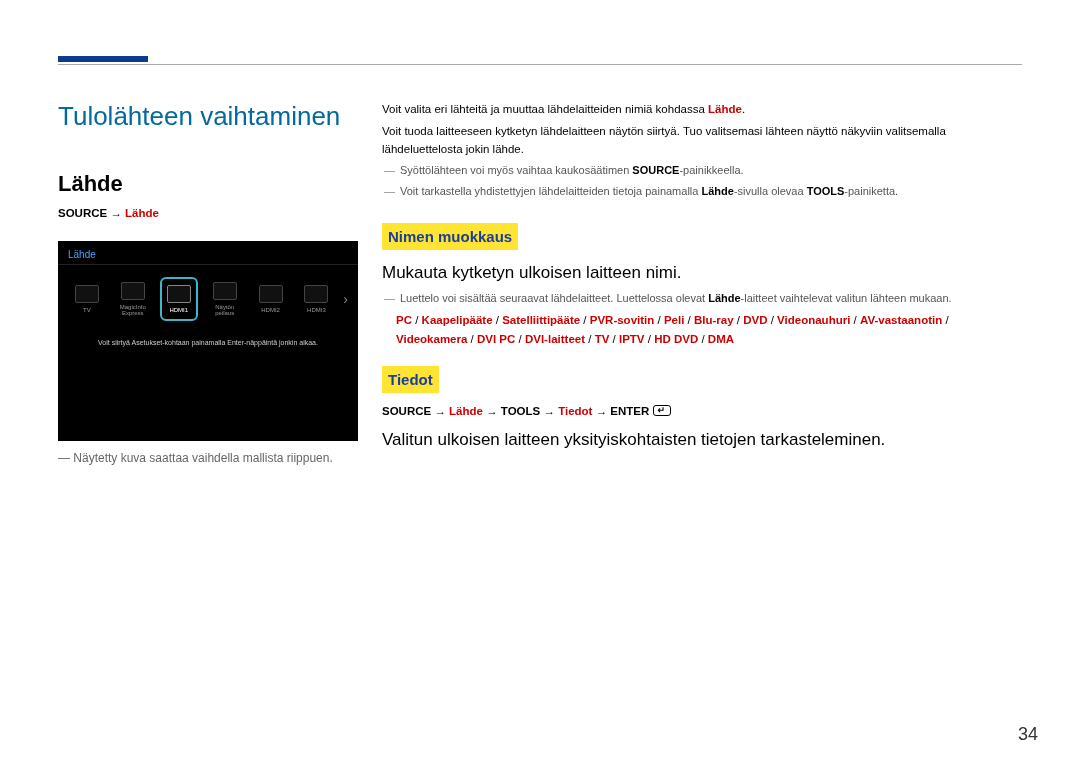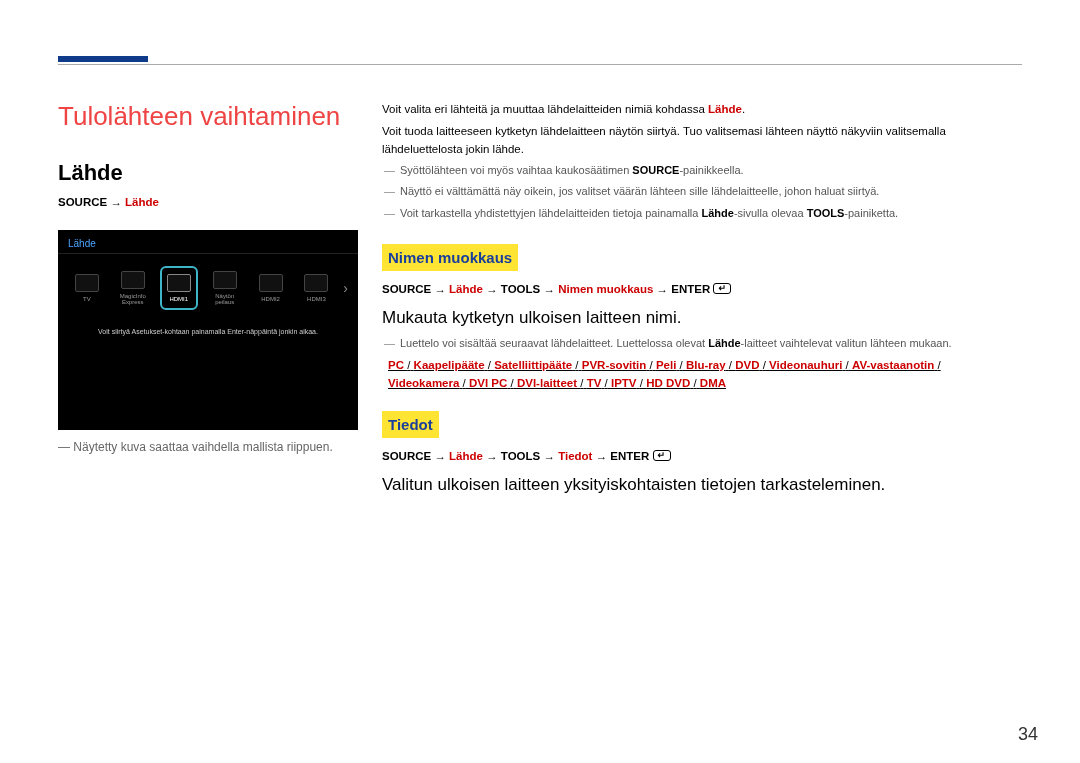--- a/index.html
+++ b/index.html
@@ -32,24 +32,24 @@
   .left {
     width: 300px;
     flex: 0 0 300px;
   }
   .right {
     flex: 1;
     font-size: 11.5px;
     line-height: 1.55;
   }
   h1.main {
-    color: #ef4444;
+    color: #0369a1;
     font-weight: 400;
     font-size: 26px;
-    margin-bottom: 28px;
+    margin-bottom: 39px;
   }
   h2.sub {
     color: #000;
     font-weight: 700;
     font-size: 22px;
     margin-bottom: 10px;
   }
   .breadcrumb {
     font-size: 11.5px;
     font-weight: 700;
@@ -157,24 +157,23 @@
     position: absolute;
     left: 4px;
     top: -2px;
     color: #000;
   }
   .plain {
     font-size: 17px;
     margin-bottom: 4px;
   }
   .indent-list {
-    margin-left: 6px;
+    margin-left: 14px;
     font-size: 11.5px;
     line-height: 1.6;
-    text-decoration: underline;
   }
   .indent-list .red { font-weight: 700; }
   .sep { color: #000; }
   .pagenum {
     position: absolute;
     bottom: 18px;
     right: 42px;
     font-size: 18px;
     color: #333;
     margin-left: 16px;
@@ -210,27 +209,23 @@
         <div class="src-caption">Voit siirtyä Asetukset-kohtaan painamalla Enter-näppäintä jonkin aikaa.</div>
       </div>
 
       <div class="footnote">― Näytetty kuva saattaa vaihdella mallista riippuen.</div>
     </div>
 
     <div class="right">
       <p><span>Voit valita eri lähteitä ja muuttaa lähdelaitteiden nimiä kohdassa </span><span class="red">Lähde</span><span>.</span></p>
       <p>Voit tuoda laitteeseen kytketyn lähdelaitteen näytön siirtyä. Tuo valitsemasi lähteen näyttö näkyviin valitsemalla lähdeluettelosta jokin lähde.</p>
       <p class="dash-line"><span>Syöttölähteen voi myös vaihtaa kaukosäätimen </span><span class="black-bold">SOURCE</span><span>-painikkeella.</span></p>
-      <p class="dash-line">Näyttö ei välttämättä näy oikein, jos valitset väärän lähteen sille lähdelaitteelle, johon haluat siirtyä.</p>
       <p class="dash-line"><span>Voit tarkastella yhdistettyjen lähdelaitteiden tietoja painamalla </span><span class="black-bold">Lähde</span><span>-sivulla olevaa </span><span class="black-bold">TOOLS</span><span>-painiketta.</span></p>
 
       <div class="section-head">Nimen muokkaus</div>
-      <div class="path">
-        <span class="black-bold">SOURCE</span><span> → </span><span class="red">Lähde</span><span> → </span><span class="black-bold">TOOLS</span><span> → </span><span class="red">Nimen muokkaus</span><span> → </span><span class="black-bold">ENTER</span> <span class="enter-icon"></span>
-      </div>
       <p class="plain">Mukauta kytketyn ulkoisen laitteen nimi.</p>
       <p class="dash-line"><span>Luettelo voi sisältää seuraavat lähdelaitteet. Luettelossa olevat </span><span class="black-bold">Lähde</span><span>-laitteet vaihtelevat valitun lähteen mukaan.</span></p>
       <div class="indent-list">
         <div id="list-row-1"><span class="red">PC</span> <span class="sep">/</span> <span class="red">Kaapelipääte</span> <span class="sep">/</span> <span class="red">Satelliittipääte</span> <span class="sep">/</span> <span class="red">PVR-sovitin</span> <span class="sep">/</span> <span class="red">Peli</span> <span class="sep">/</span> <span class="red">Blu-ray</span> <span class="sep">/</span> <span class="red">DVD</span> <span class="sep">/</span> <span class="red">Videonauhuri</span> <span class="sep">/</span> <span class="red">AV-vastaanotin</span> <span class="sep">/</span></div>
         <div id="list-row-2"><span class="red">Videokamera</span> <span class="sep">/</span> <span class="red">DVI PC</span> <span class="sep">/</span> <span class="red">DVI-laitteet</span> <span class="sep">/</span> <span class="red">TV</span> <span class="sep">/</span> <span class="red">IPTV</span> <span class="sep">/</span> <span class="red">HD DVD</span> <span class="sep">/</span> <span class="red">DMA</span></div>
       </div>
 
       <div class="section-head">Tiedot</div>
       <div class="path">
         <span class="black-bold">SOURCE</span><span> → </span><span class="red">Lähde</span><span> → </span><span class="black-bold">TOOLS</span><span> → </span><span class="red">Tiedot</span><span> → </span><span class="black-bold">ENTER</span> <span class="enter-icon"></span>

